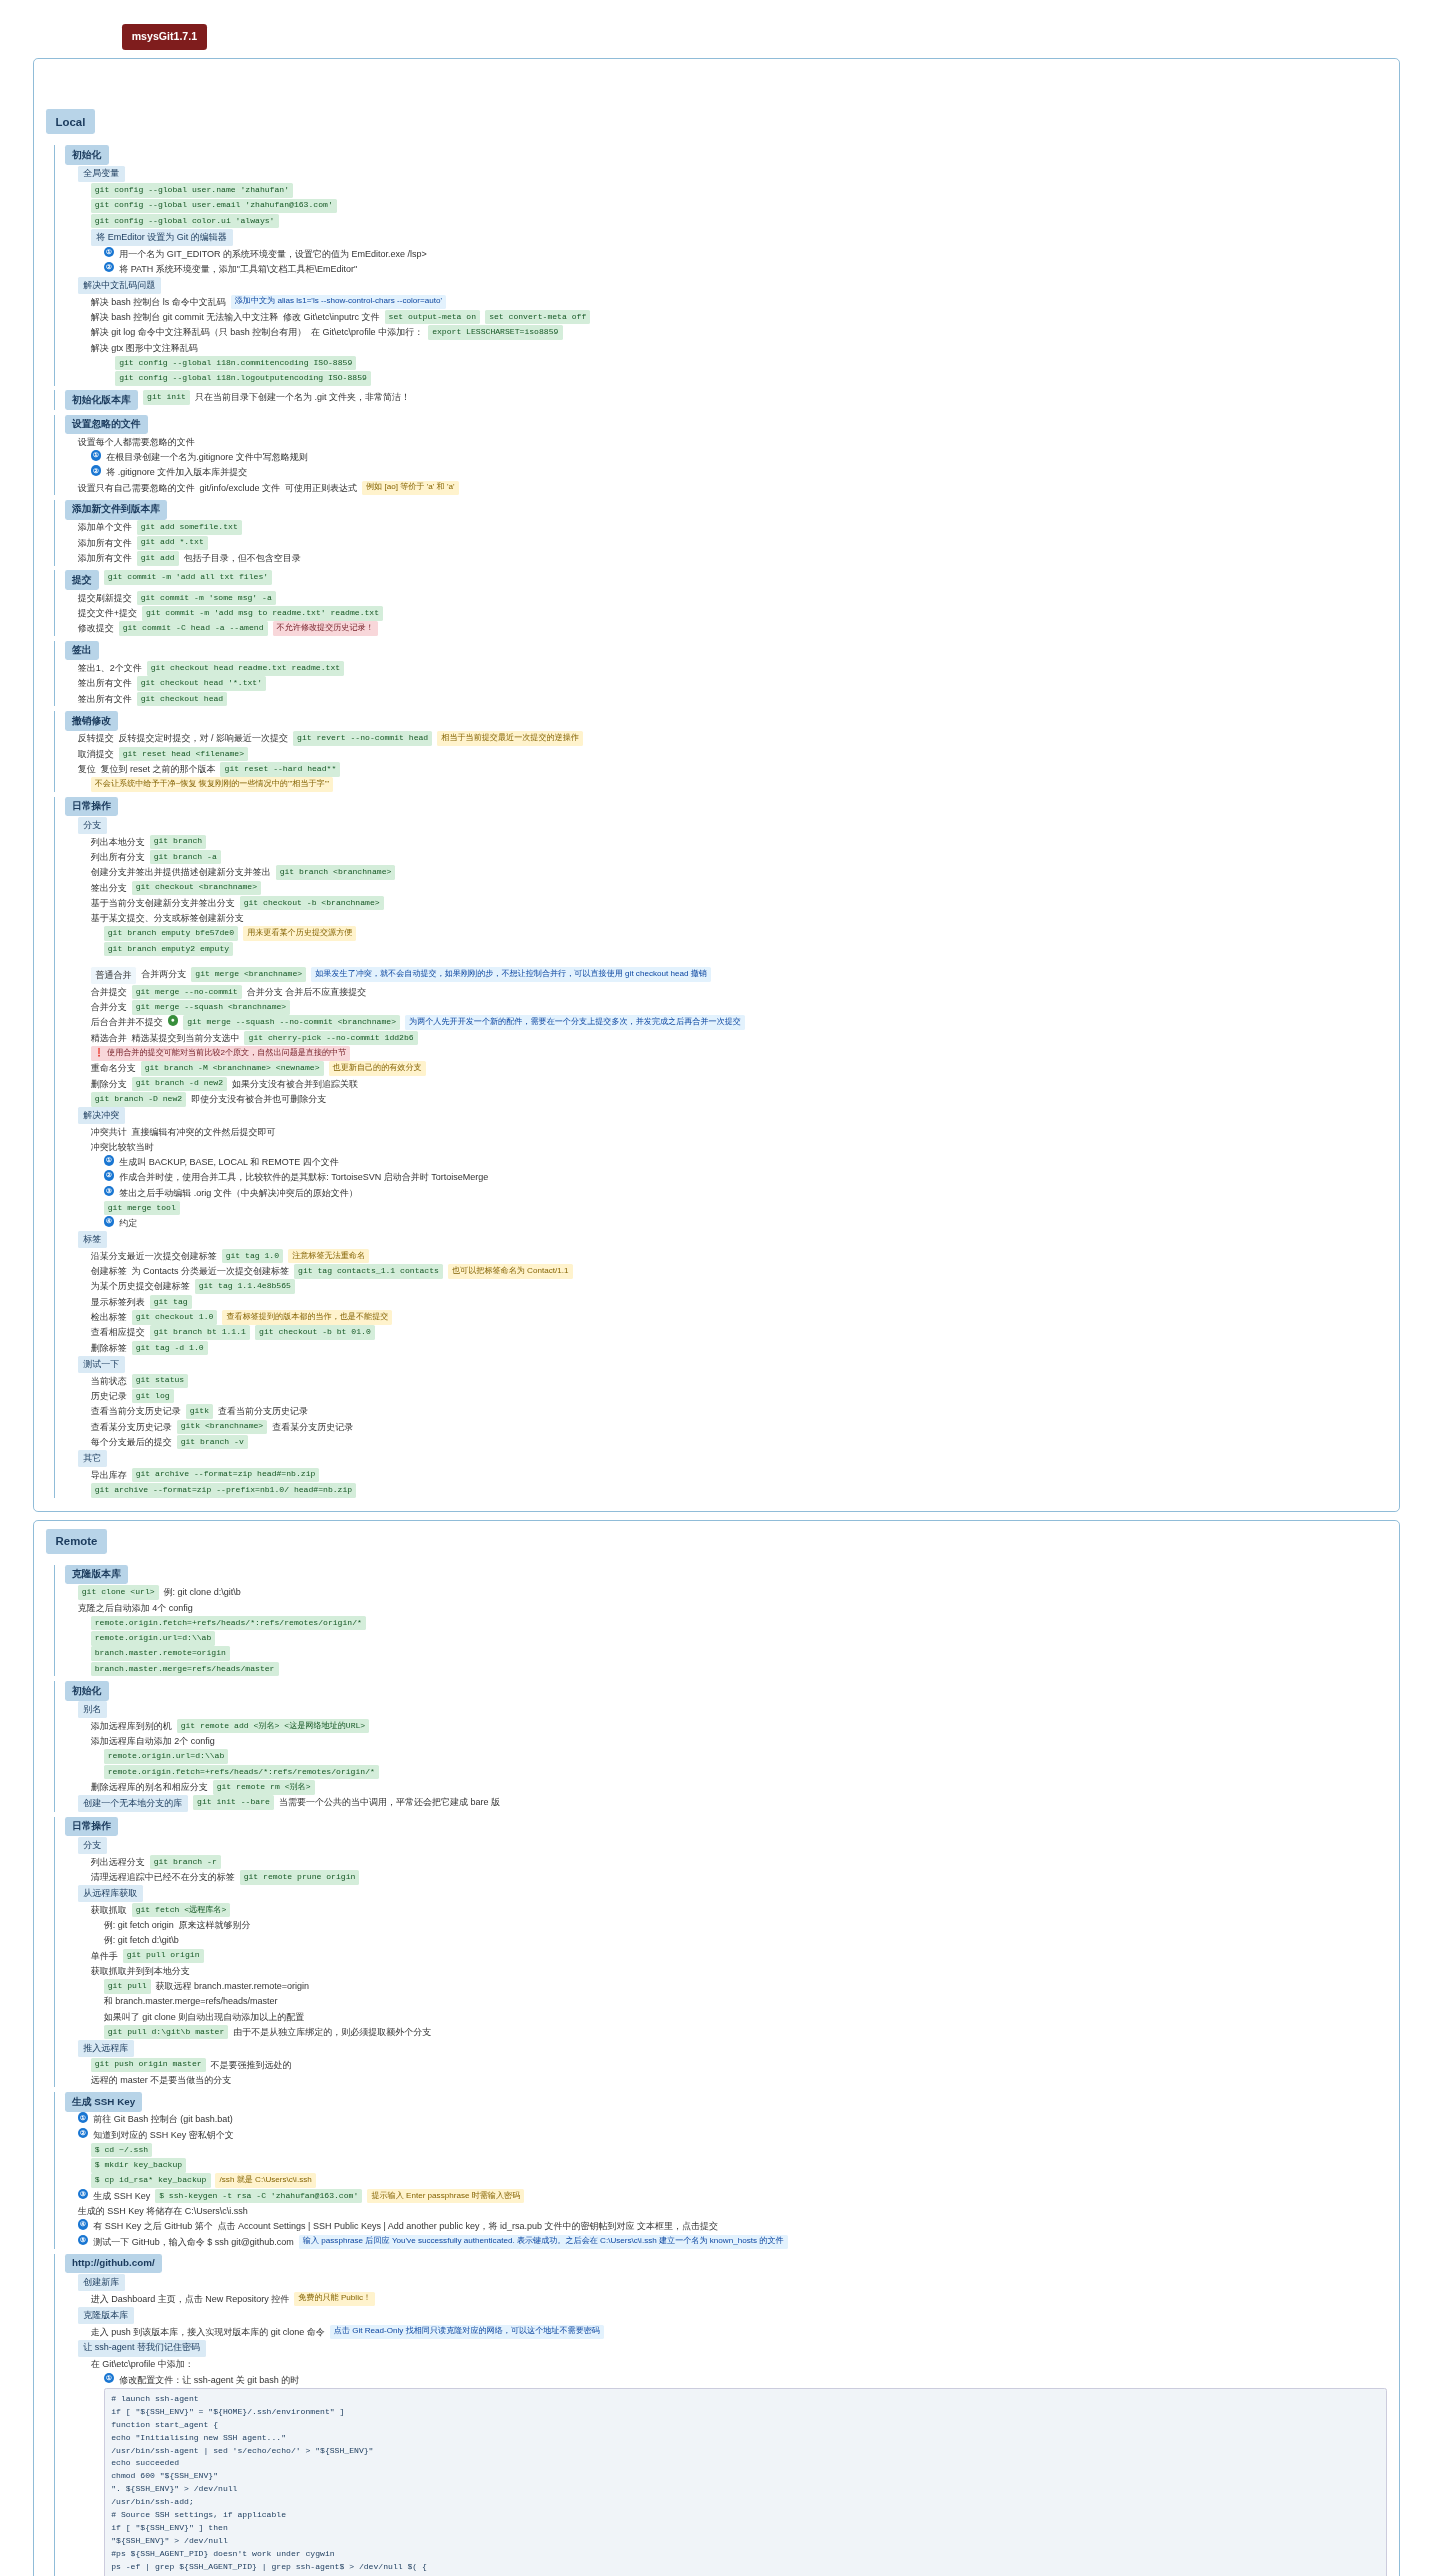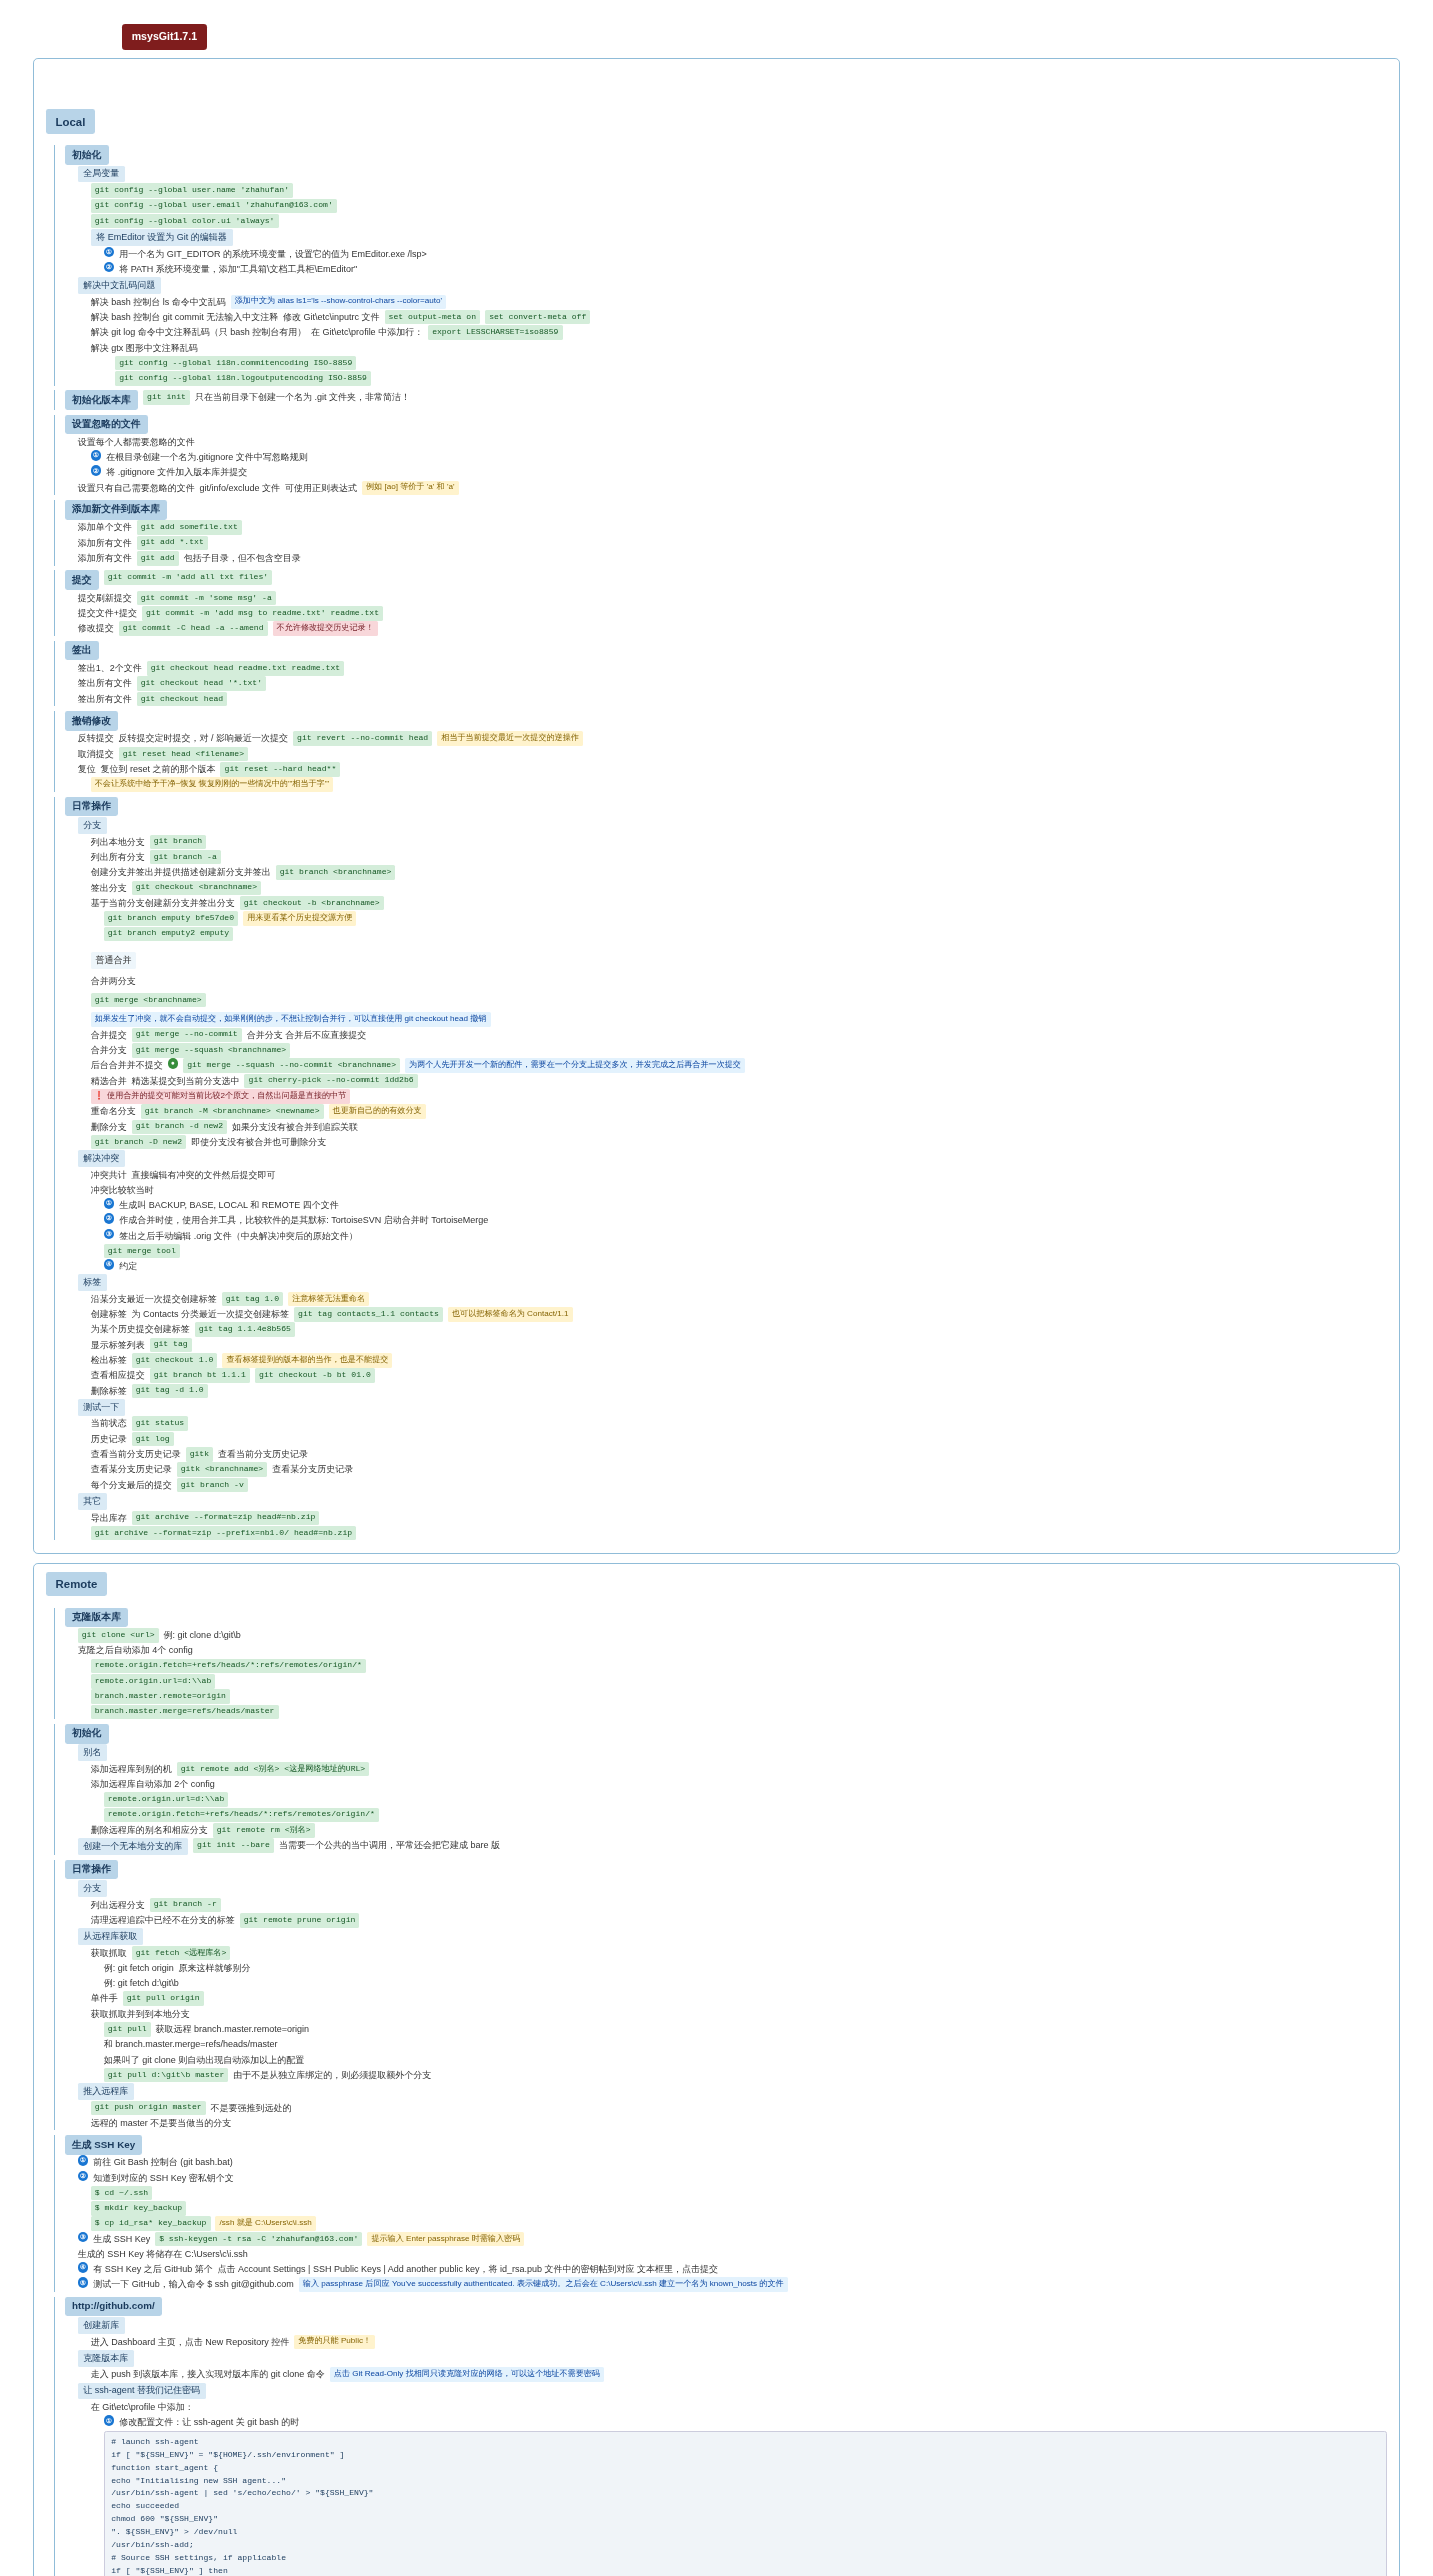--- a/index.html
+++ b/index.html
@@ -371,31 +371,34 @@
             <span class="code-tag">git branch &lt;branchname&gt;</span>
           </div>
           <div class="item-row">
             <span class="plain-text">签出分支</span>
             <span class="code-tag">git checkout &lt;branchname&gt;</span>
           </div>
           <div class="item-row">
             <span class="plain-text">基于当前分支创建新分支并签出分支</span>
             <span class="code-tag">git checkout -b &lt;branchname&gt;</span>
           </div>
+          <div class="item-row">
+            <span class="plain-text">基于某文提交、分支或标签创建新分支</span>
+          </div>
           <div class="block-indent">
             <div class="item-row">
               <span class="code-tag">git branch emputy bfe57de0</span>
               <span class="note-tag">用来更看某个历史提交源方便</span>
             </div>
             <div class="item-row">
               <span class="code-tag">git branch emputy2 emputy</span>
             </div>
           </div>
 
-          <div class="item-row" style="margin-top:11px;flex-direction:column;">
+          <div class="item-row" style="margin-top:11px;">
             <span class="label lbl-subsub">普通合并</span>
             <span class="plain-text">合并两分支</span>
             <span class="code-tag">git merge &lt;branchname&gt;</span>
             <span class="info-tag">如果发生了冲突，就不会自动提交，如果刚刚的步，不想让控制合并行，可以直接使用 git checkout head 撤销</span>
           </div>
           <div class="item-row">
             <span class="plain-text">合并提交</span>
             <span class="code-tag">git merge --no-commit</span>
             <span class="plain-text">合并分支  合并后不应直接提交</span>
           </div>

